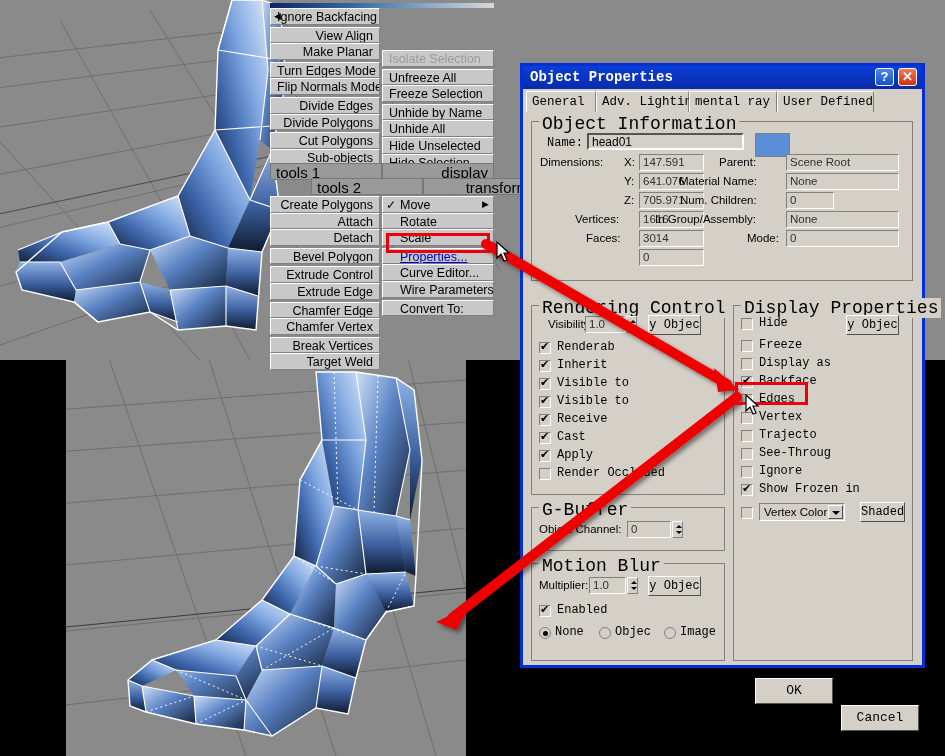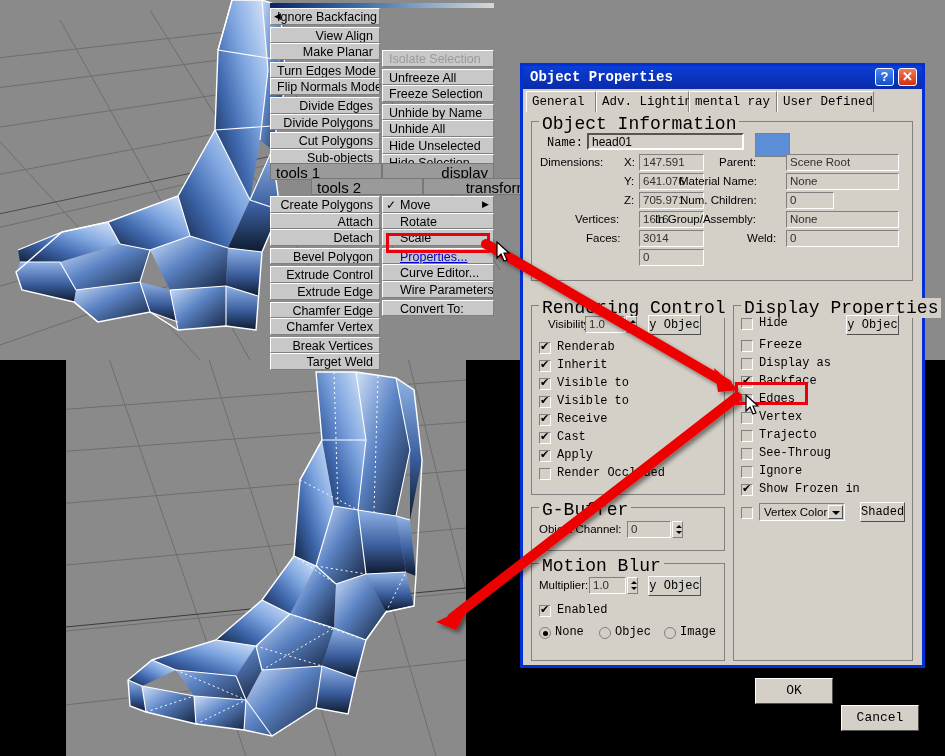--- a/index.html
+++ b/index.html
@@ -449,21 +449,21 @@
     <div class="field" style="left:116px;top:136px;width:65px;">0</div>
 
     <div class="lbl lbl-sans" style="left:196px;top:43px;">Parent:</div>
     <div class="field" style="left:263px;top:41px;width:113px;">Scene Root</div>
     <div class="lbl lbl-sans" style="left:156px;top:62px;">Material Name:</div>
     <div class="field" style="left:263px;top:60px;width:113px;">None</div>
     <div class="lbl lbl-sans" style="left:157px;top:81px;">Num. Children:</div>
     <div class="field" style="left:263px;top:79px;width:48px;">0</div>
     <div class="lbl lbl-sans" style="left:132px;top:100px;">In Group/Assembly:</div>
     <div class="field" style="left:263px;top:98px;width:113px;">None</div>
-    <div class="lbl lbl-sans" style="left:224px;top:119px;">Weld:</div>
+    <div class="lbl lbl-sans" style="left:224px;top:119px;">Mode:</div>
     <div class="field" style="left:263px;top:117px;width:113px;">0</div>
 
     <div class="grp" style="left:8px;top:192px;width:194px;height:190px;">
       <div class="grp-label">Rendering Control</div>
     </div>
     <div class="lbl lbl-sans" style="left:16px;top:205px;margin-left:9px;">Visibility:</div>
     <div class="field" style="left:62px;top:203px;width:40px;">1.0</div>
     <div class="spin" style="left:103px;top:203px;"></div>
     <div class="btn3d" style="left:125px;top:202px;width:53px;height:20px;">y Objec</div>
 

